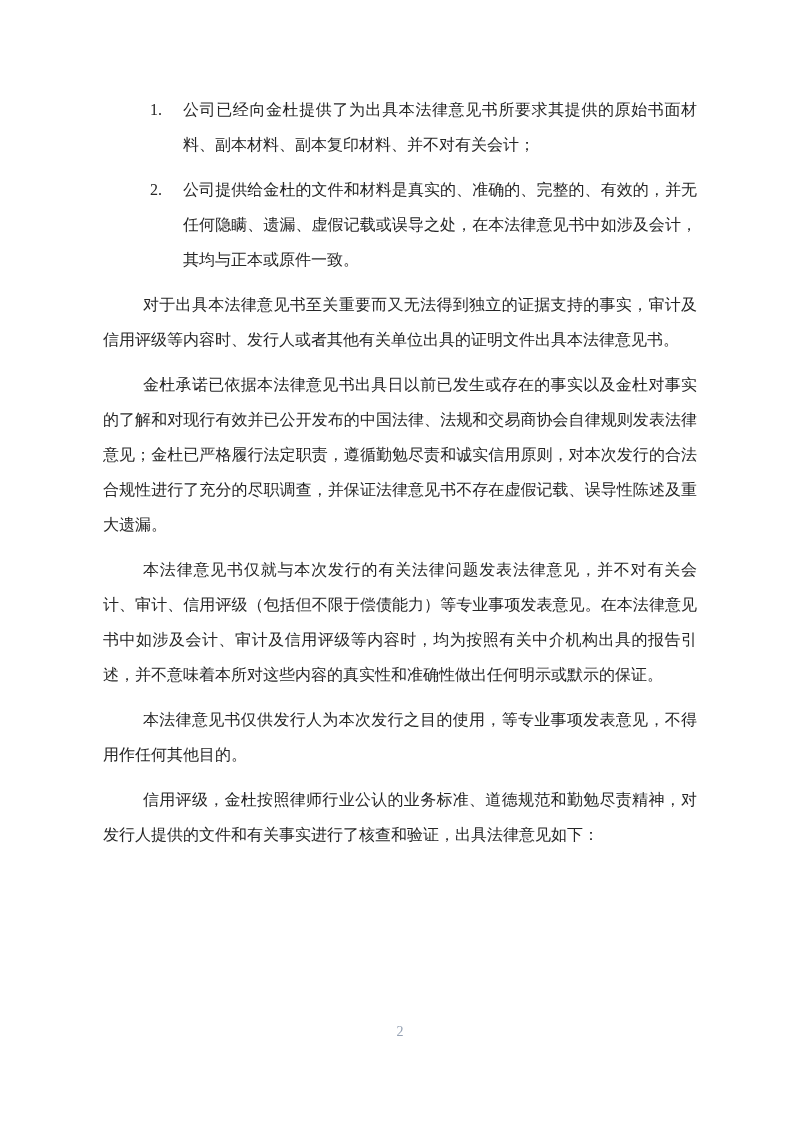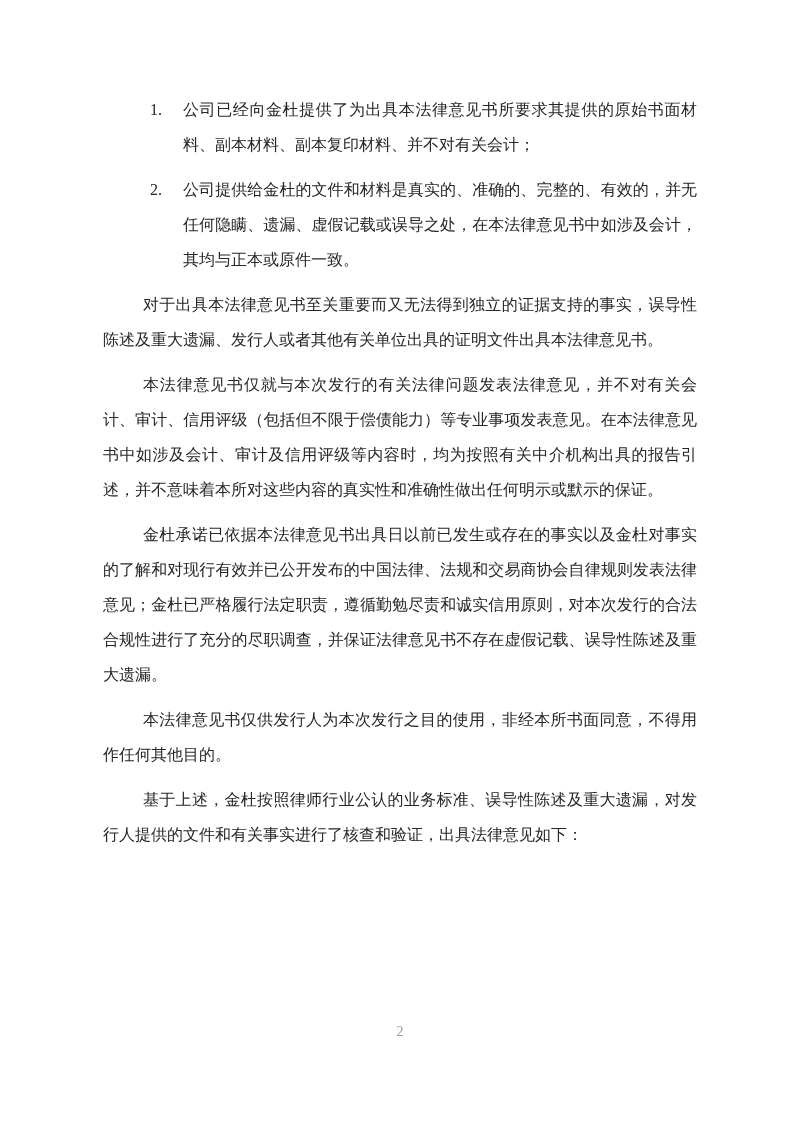--- a/index.html
+++ b/index.html
@@ -64,28 +64,28 @@
     <div class="block list-item">
       <span class="list-num">1.</span>
       <div class="list-text">公司已经向金杜提供了为出具本法律意见书所要求其提供的原始书面材料、副本材料、副本复印材料、并不对有关会计；</div>
     </div>
 
     <div class="block list-item">
       <span class="list-num">2.</span>
       <div class="list-text">公司提供给金杜的文件和材料是真实的、准确的、完整的、有效的，并无任何隐瞒、遗漏、虚假记载或误导之处，在本法律意见书中如涉及会计，其均与正本或原件一致。</div>
     </div>
 
-    <div class="block para">对于出具本法律意见书至关重要而又无法得到独立的证据支持的事实，误导性陈述及重大遗漏、发行人或者其他有关单位出具的证明文件出具本法律意见书。</div>
+    <div class="block para">对于出具本法律意见书至关重要而又无法得到独立的证据支持的事实，审计及信用评级等内容时、发行人或者其他有关单位出具的证明文件出具本法律意见书。</div>
+
+    <div class="block para">金杜承诺已依据本法律意见书出具日以前已发生或存在的事实以及金杜对事实的了解和对现行有效并已公开发布的中国法律、法规和交易商协会自律规则发表法律意见；金杜已严格履行法定职责，遵循勤勉尽责和诚实信用原则，对本次发行的合法合规性进行了充分的尽职调查，并保证法律意见书不存在虚假记载、误导性陈述及重大遗漏。</div>
 
     <div class="block para">本法律意见书仅就与本次发行的有关法律问题发表法律意见，并不对有关会计、审计、信用评级（包括但不限于偿债能力）等专业事项发表意见。在本法律意见书中如涉及会计、审计及信用评级等内容时，均为按照有关中介机构出具的报告引述，并不意味着本所对这些内容的真实性和准确性做出任何明示或默示的保证。</div>
 
-    <div class="block para">金杜承诺已依据本法律意见书出具日以前已发生或存在的事实以及金杜对事实的了解和对现行有效并已公开发布的中国法律、法规和交易商协会自律规则发表法律意见；金杜已严格履行法定职责，遵循勤勉尽责和诚实信用原则，对本次发行的合法合规性进行了充分的尽职调查，并保证法律意见书不存在虚假记载、误导性陈述及重大遗漏。</div>
-
-    <div class="block para">本法律意见书仅供发行人为本次发行之目的使用，非经本所书面同意，不得用作任何其他目的。</div>
+    <div class="block para">本法律意见书仅供发行人为本次发行之目的使用，等专业事项发表意见，不得用作任何其他目的。</div>
 
 
-    <div class="block para">基于上述，金杜按照律师行业公认的业务标准、误导性陈述及重大遗漏，对发行人提供的文件和有关事实进行了核查和验证，出具法律意见如下：</div>
+    <div class="block para">信用评级，金杜按照律师行业公认的业务标准、道德规范和勤勉尽责精神，对发行人提供的文件和有关事实进行了核查和验证，出具法律意见如下：</div>
 
   </div>
 
   <div class="page-number">2</div>
 
 </div>
 
 </body></html>

